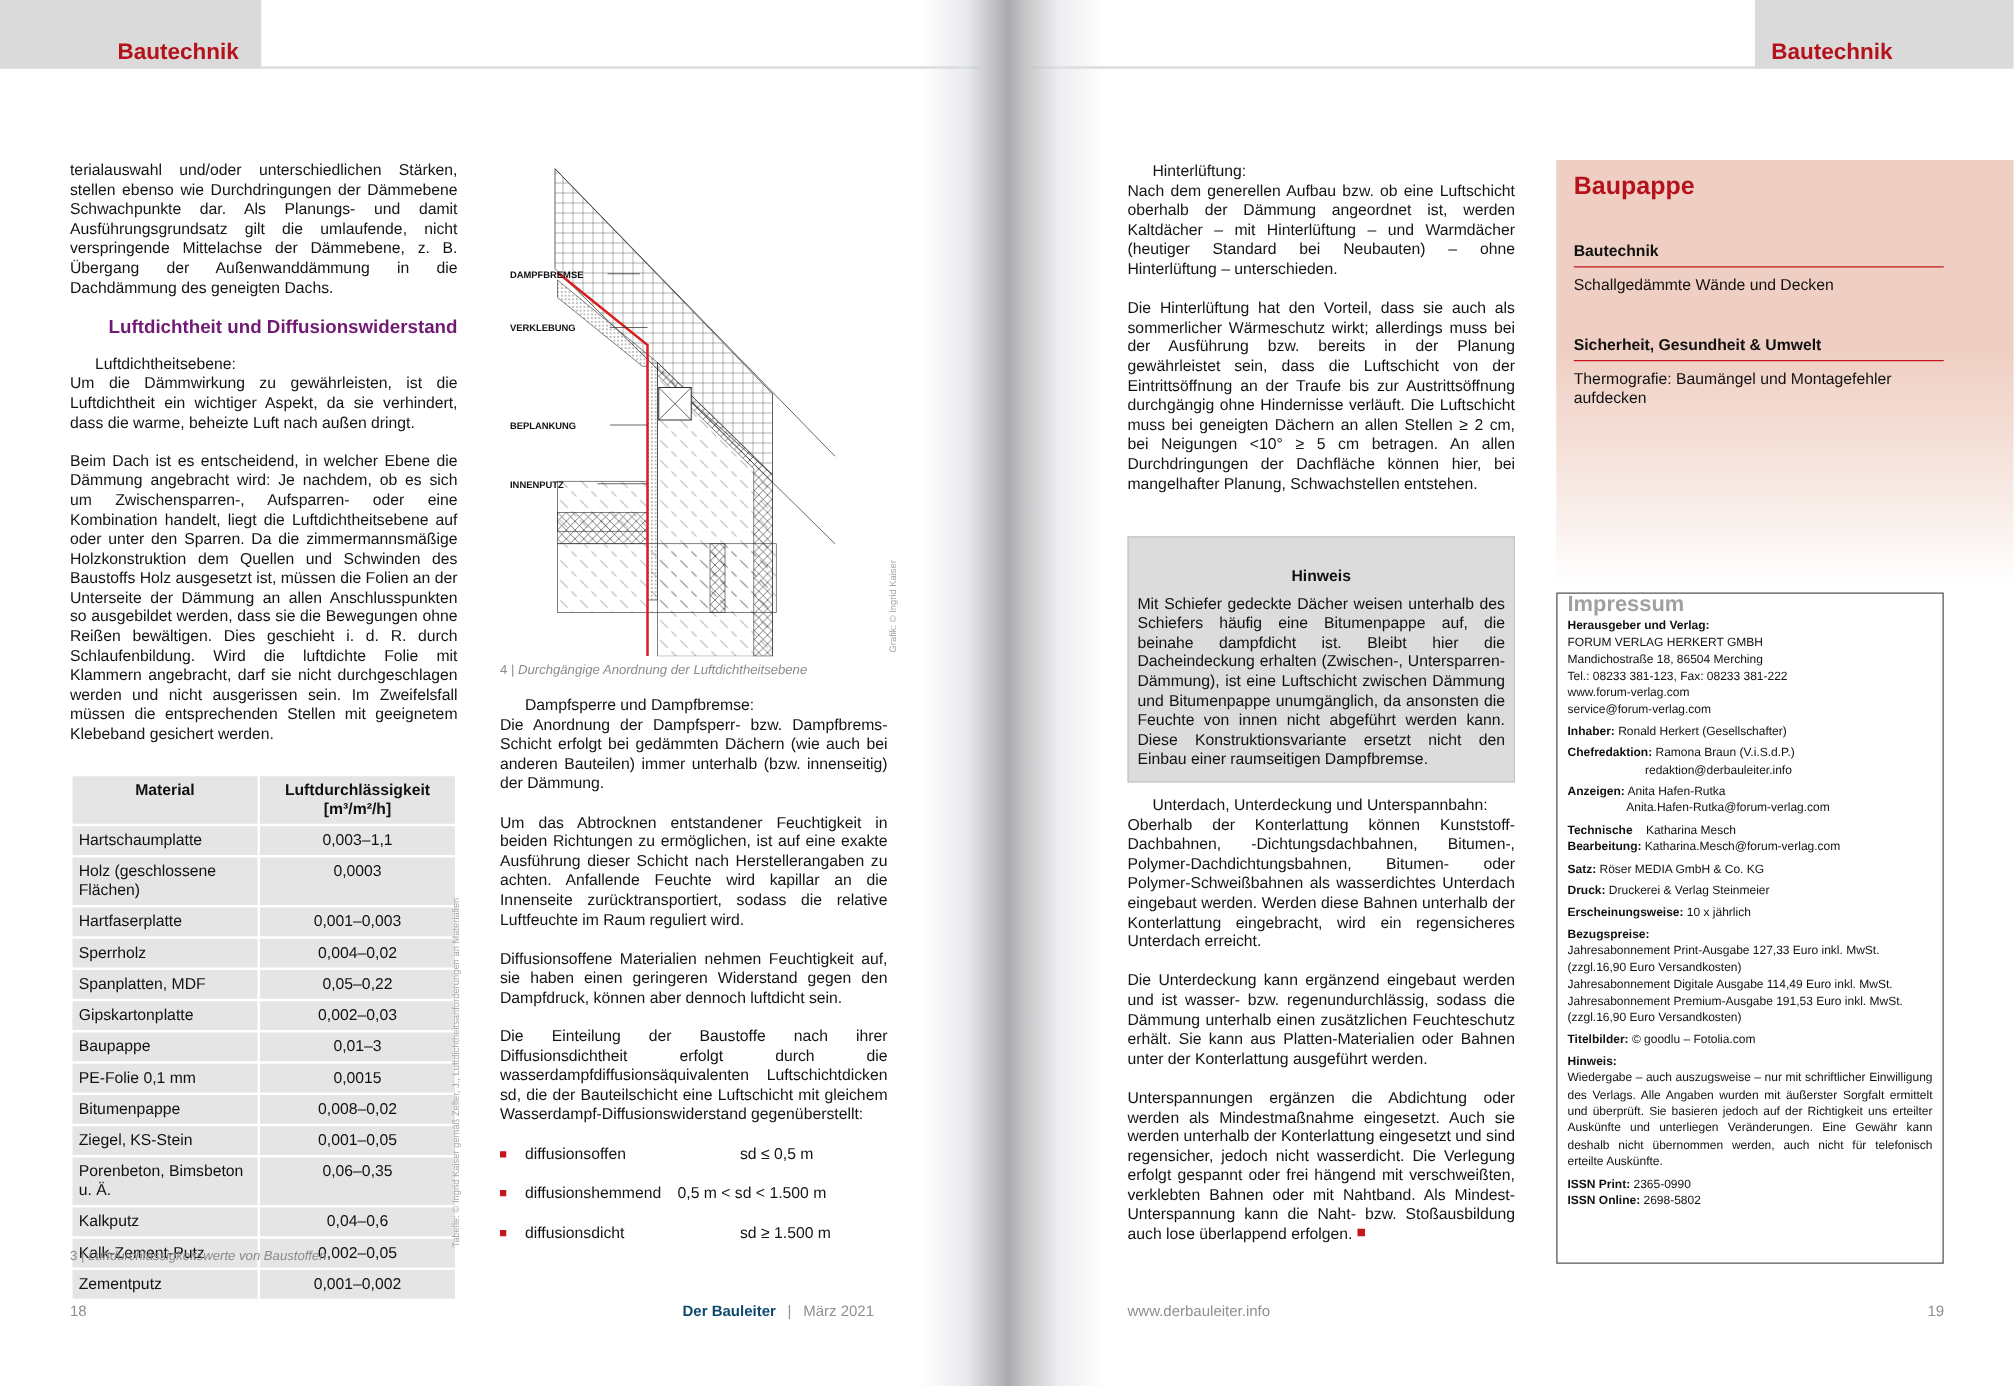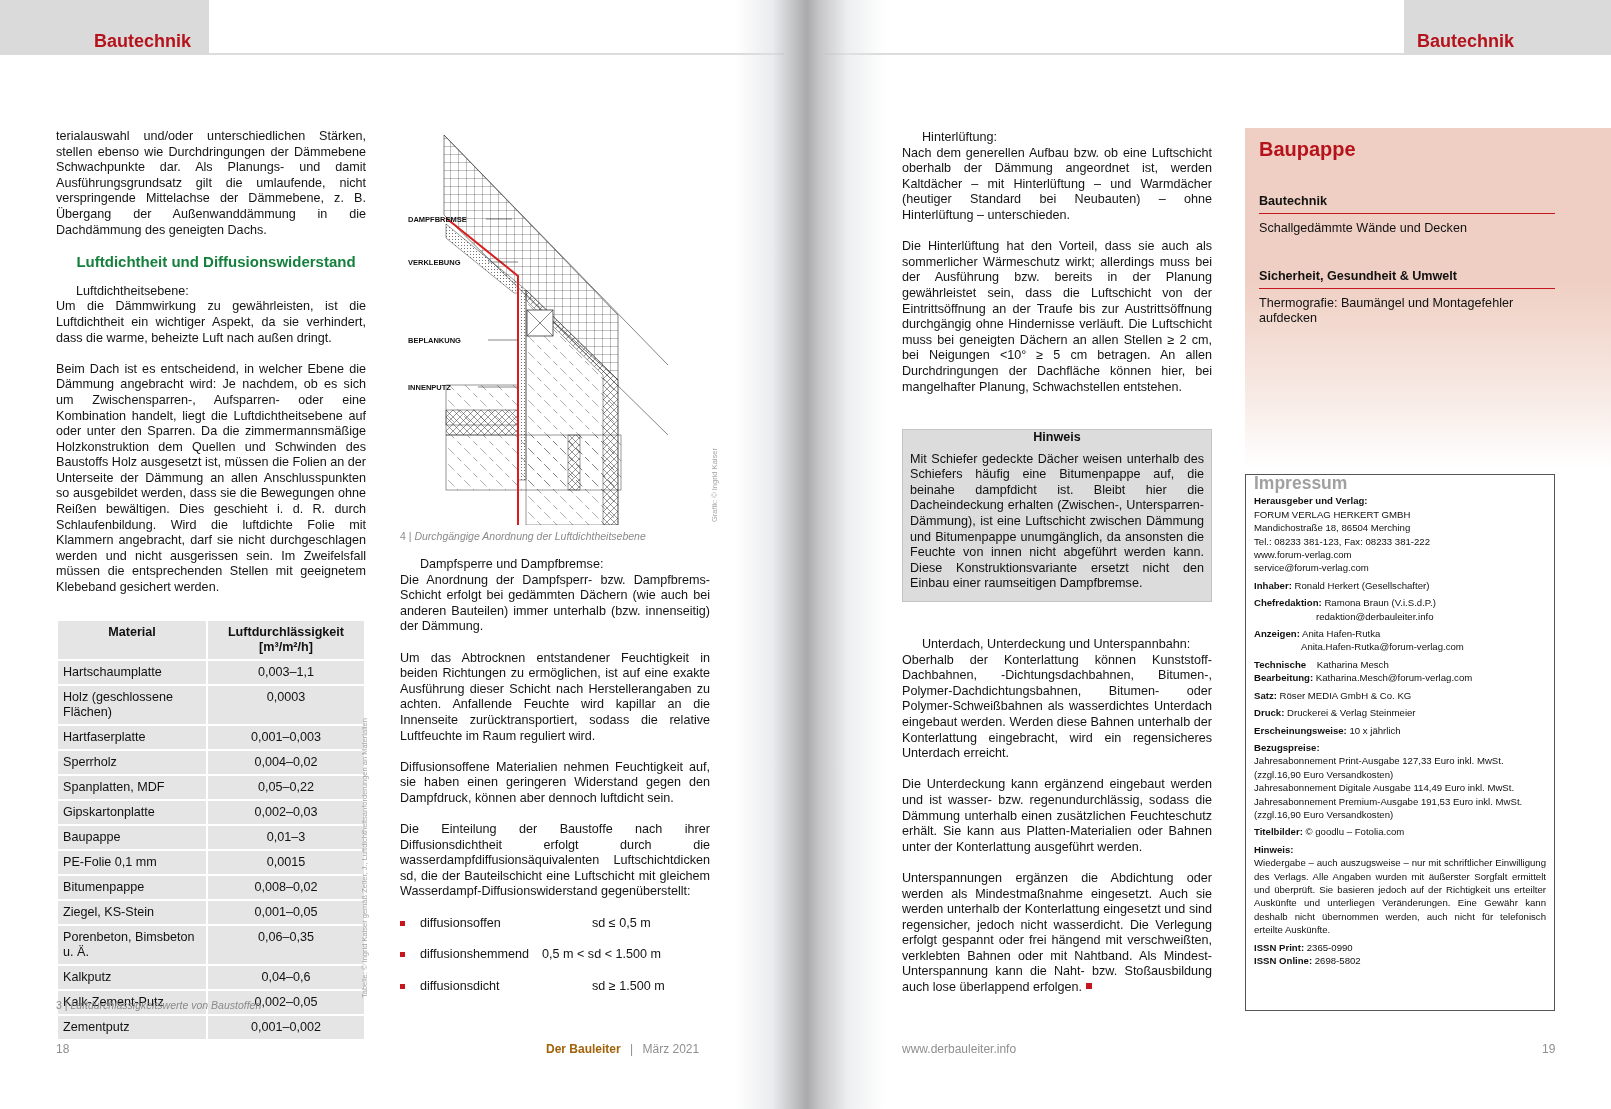--- a/index.html
+++ b/index.html
@@ -14,52 +14,52 @@
     background: linear-gradient(90deg, rgba(255,255,255,0) 0%, rgba(220,222,226,0.6) 25%, rgba(170,170,172,1) 48%, rgba(190,190,192,0.9) 56%, rgba(225,227,230,0.6) 75%, rgba(255,255,255,0) 100%);
     pointer-events: none; z-index: 5; }
 
   .header-rule { position: absolute; top: 53px; height: 2px; background: #dcdcdc; }
   .header-tab { position: absolute; top: 0; height: 55px; background: #dadada; }
   .header-title { position: absolute; top: 31px; font-size: 18px; font-weight: bold; color: #b5121b; }
 
   .col { position: absolute; font-size: 12.6px; line-height: 15.6px; text-align: justify; color: #141414; }
   .col p { margin-bottom: 15.6px; }
   .sub { font-weight: normal; display: block; margin-left: 20px; }
-  .h2red { color: #15803d; font-weight: bold; font-size: 15px; margin: 16px 0 14px 10px; text-align: center; }
+  .h2red { color: #701a75; font-weight: bold; font-size: 15px; margin: 16px 0 14px 10px; text-align: right; }
 
   table.mat { position: absolute; left: 56px; top: 619px; width: 310px; border-collapse: separate; border-spacing: 2px; font-size: 12.6px; }
   table.mat th, table.mat td { background: #e5e5e5; padding: 4px 5px; vertical-align: top; line-height: 15px; }
   table.mat th { text-align: center; font-weight: bold; }
   table.mat td.v { text-align: center; }
   .vert-credit { position: absolute; font-size: 7.5px; color: #a5a5a5; transform: rotate(-90deg); transform-origin: left top; white-space: nowrap; }
   .caption { position: absolute; font-size: 10.5px; color: #8a8a8a; font-style: italic; }
   .caption .num { font-style: normal; }
 
   .bullets { list-style: none; }
   .bullets li { position: relative; padding-left: 20px; margin-bottom: 16px; display: flex; }
   .bullets li::before { content: ""; position: absolute; left: 0; top: 5px; width: 5px; height: 5px; background: #c4161c; }
   .bullets .lbl { display: inline-block; width: 122px; }
 
-  .hinweis { position: absolute; left: 902px; top: 429px; width: 310px; background: #dcdcdc; border: 1px solid #c4c4c4; padding: 0 7px 9px 7px; font-size: 12.6px; line-height: 15.6px; text-align: justify; }
+  .hinweis { position: absolute; left: 902px; top: 429px; width: 310px; background: #dcdcdc; border: 1px solid #c4c4c4; padding: 24px 7px 9px 7px; font-size: 12.6px; line-height: 15.6px; text-align: justify; }
   .hinweis h4 { text-align: center; font-size: 12.6px; margin-bottom: 6px; }
 
   .vorschau { position: absolute; left: 1245px; top: 128px; width: 366px; height: 340px; background: linear-gradient(180deg, #efcfc3 0%, #efcfc3 45%, #f8ebe6 80%, #ffffff 100%); padding: 10px 14px; }
   .vorschau h3 { color: #b5121b; font-size: 20px; margin-bottom: 33px; }
   .vs-head { font-weight: bold; font-size: 12.6px; padding-bottom: 5px; border-bottom: 1.5px solid #c4161c; width: 296px; margin-bottom: 7px; }
   .vs-text { font-size: 12.6px; line-height: 15.5px; margin-bottom: 32px; width: 296px; }
 
   .impressum { position: absolute; left: 1245px; top: 474px; width: 310px; height: 537px; border: 1px solid #555; padding: 2px 8px; font-size: 9.6px; line-height: 13.4px; color: #111; }
   .impressum h3 { color: #a0a0a0; font-size: 17.5px; margin-bottom: 4px; }
   .imp-block { margin-bottom: 4px; }
   .imp-block b { font-weight: bold; }
   .indent1 { padding-left: 52px; }
   .indent2 { padding-left: 47px; }
 
   .footer { position: absolute; top: 1042px; font-size: 12px; color: #8f8f8f; }
-  .footer .brand { color: #a16207; font-weight: bold; }
+  .footer .brand { color: #0c4a6e; font-weight: bold; }
   .red-sq { display: inline-block; width: 6px; height: 6px; background: #c4161c; margin-left: 4px; vertical-align: 2px; }
 </style>
 </head>
 <body>
 
 <div class="page page-left">
   <div class="header-tab" style="left:0;width:209px;"></div>
   <div class="header-rule" style="left:209px;width:575px;"></div>
   <div class="header-title" style="left:94px;">Bautechnik</div>
 

